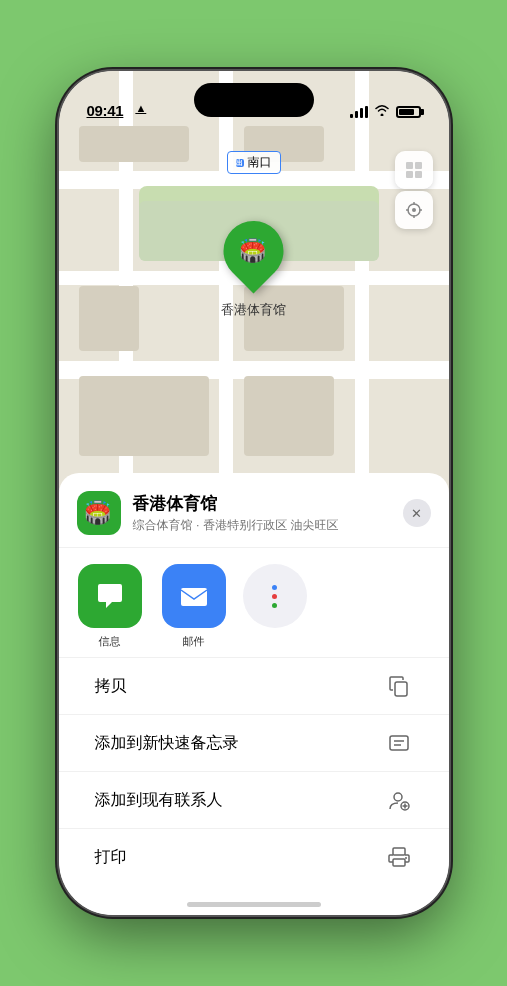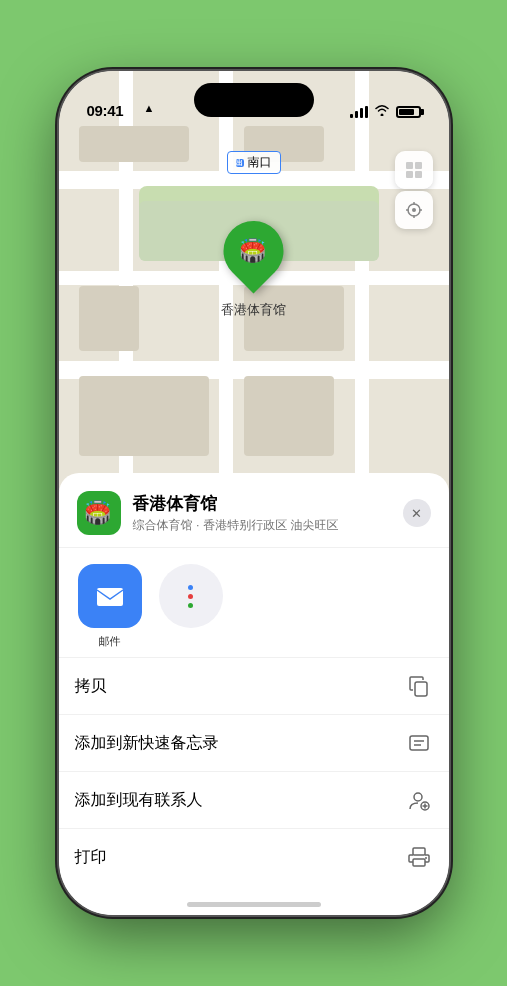--- a/index.html
+++ b/index.html
@@ -320,21 +320,21 @@
       font-size: 11px;
       color: #333;
       text-align: center;
     }
 
     
     .action-row {
       display: flex;
       align-items: center;
       justify-content: space-between;
-      padding: 14px 16px;
+      padding: 14px 36px;
       border-top: 1px solid #f0f0f0;
       gap: 12px;
     }
 
     .action-label {
       font-size: 16px;
       color: #000;
     }
 
     .action-icon {
@@ -379,21 +379,21 @@
   </style>
 </head>
 <body>
 
 <div class="phone-frame">
   <div class="phone-screen">
 
     <div class="dynamic-island"></div>
 
     <div class="status-bar">
-      <div style="display:flex;align-items:flex-start;gap:20px;">
+      <div style="display:flex;align-items:flex-start;gap:12px;text-decoration:underline;">
         <span class="status-time">09:41</span>
         <span style="font-size:11px;color:#000;">▲</span>
       </div>
       <div class="status-icons">
         <div class="signal-bars">
           <div class="signal-bar" style="height:4px;"></div>
           <div class="signal-bar" style="height:7px;"></div>
           <div class="signal-bar" style="height:10px;"></div>
           <div class="signal-bar" style="height:12px;"></div>
         </div>
@@ -471,20 +471,28 @@
         <div class="venue-info">
           <div class="venue-name">香港体育馆</div>
           <div class="venue-sub">综合体育馆 · 香港特别行政区 油尖旺区</div>
         </div>
         <div class="close-btn">✕</div>
       </div>
 
       <div class="share-row">
 
 
+        <div class="share-item">
+          <div class="share-icon-box share-icon-message">
+            <svg width="36" height="36" viewBox="0 0 36 36" fill="none">
+              <path d="M6 8 Q6 6 8 6 L28 6 Q30 6 30 8 L30 22 Q30 24 28 24 L20 24 L14 30 L14 24 L8 24 Q6 24 6 22 Z" fill="white"></path>
+            </svg>
+          </div>
+          <span class="share-label">信息</span>
+        </div>
 
         <div class="share-item">
           <div class="share-icon-box share-icon-mail">
             <svg width="36" height="36" viewBox="0 0 36 36" fill="none">
               <rect x="5" y="10" width="26" height="18" rx="2" fill="white"></rect>
               <path d="M5 12 L18 21 L31 12" stroke="#3b82f6" stroke-width="1.5" fill="none"></path>
             </svg>
           </div>
           <span class="share-label">邮件</span>
         </div>

